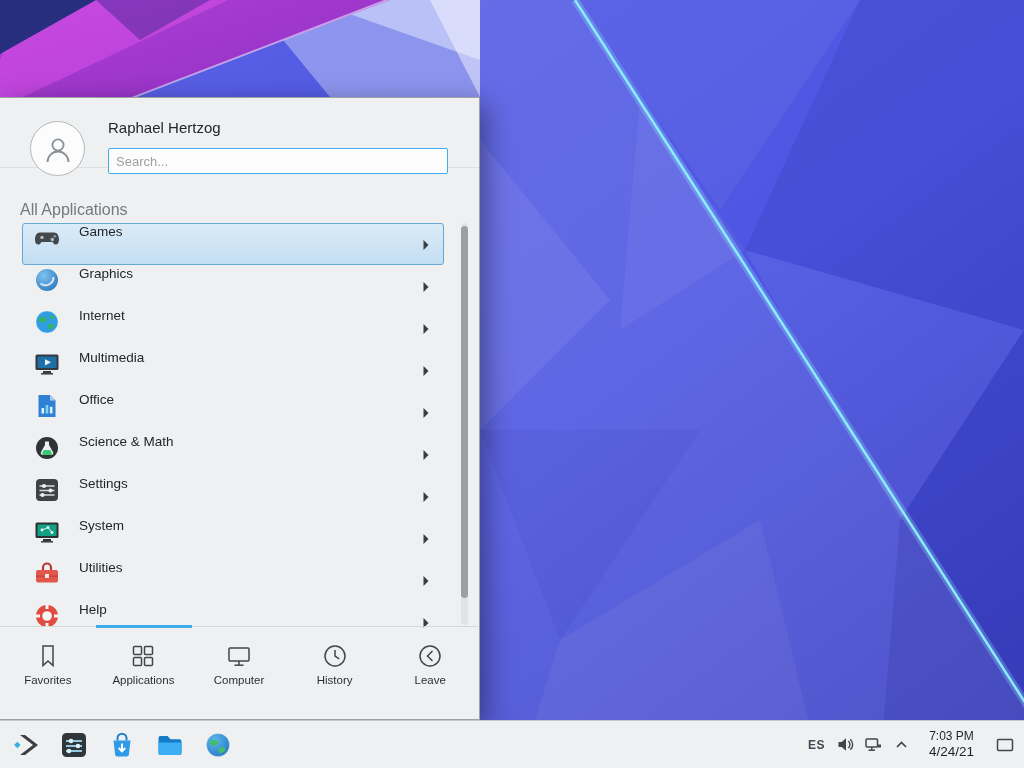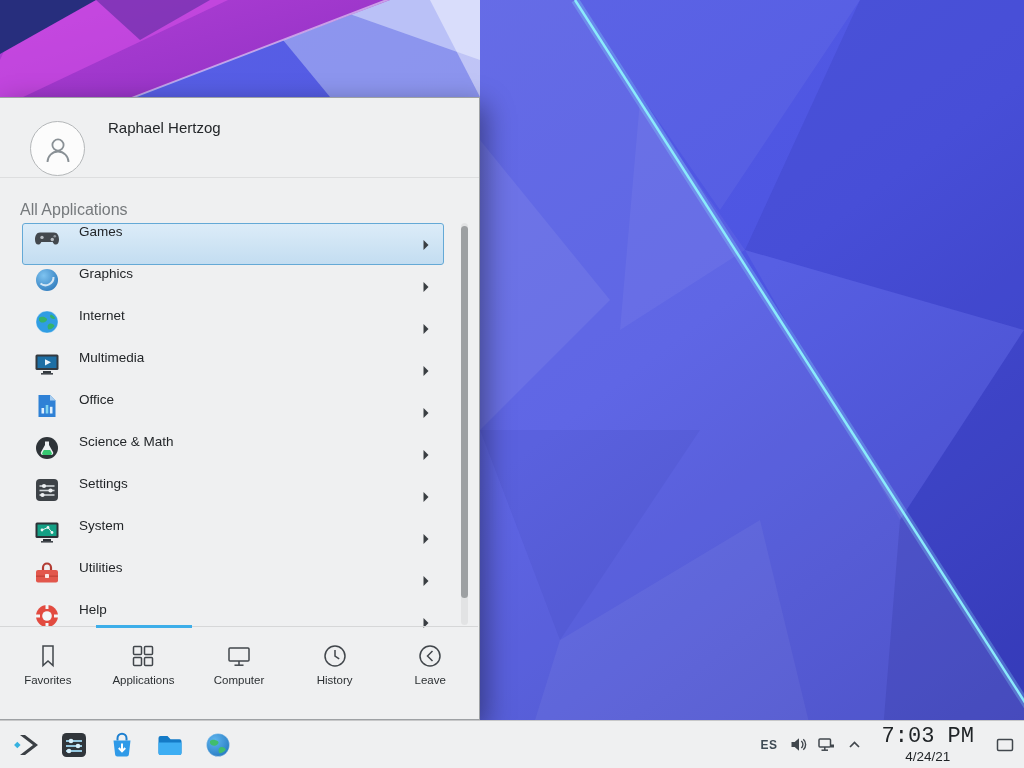--- a/index.html
+++ b/index.html
@@ -7,21 +7,21 @@
   body { font-family:"Liberation Sans", sans-serif; background:#000; }
   .screen { position:relative; width:1024px; height:768px; overflow:hidden; background:#4d55e2; }
   .wallpaper { position:absolute; inset:0; display:block; }
 
   
   .launcher {
     position:absolute; left:0; top:97px; width:480px; height:623px;
     background:#eff0f1; border:1px solid rgba(60,64,70,.45); border-left:none;
     box-shadow:6px 8px 26px rgba(0,0,0,.40);
   }
-  .launcher-header { position:absolute; left:0; top:0; width:100%; height:80px; border-bottom:1px solid #dddedf; }
+  .launcher-header { position:absolute; left:0; top:0; width:100%; height:70px; border-bottom:1px solid #dddedf; }
   .avatar {
     position:absolute; left:30px; top:23px; width:55px; height:55px; border-radius:50%;
     background:#fcfcfc; border:1px solid #b4b7b9; display:flex; align-items:center; justify-content:center;
   }
   .user-name { position:absolute; left:108px; top:21px; font-size:15px; color:#232629; }
   .search-input {
     position:absolute; left:108px; top:50px; width:340px; height:26px;
     border:1px solid #3daee9; border-radius:2px; background:#fcfcfc;
     font-family:"Liberation Sans",sans-serif; font-size:13px; color:#232629; padding:0 7px; outline:none;
   }
@@ -55,21 +55,21 @@
   .taskbar {
     position:absolute; left:0; bottom:0; width:1024px; height:48px;
     background:#eff0f1; border-top:1px solid #c7c8c9; display:flex; align-items:center;
   }
   .task-launchers { display:flex; align-items:center; gap:12px; padding-left:8px; }
   .task-btn { width:36px; height:36px; display:flex; align-items:center; justify-content:center; }
   .tray { margin-left:auto; display:flex; align-items:center; gap:9px; padding-right:4px; }
   .kb-layout { font-size:12px; font-weight:bold; color:#3e4a54; letter-spacing:.5px; padding:0 2px; }
   .tray-icon { width:19px; height:19px; display:flex; align-items:center; justify-content:center; }
   .clock { text-align:center; color:#1f2326; line-height:1.12; margin:0 7px 0 9px; }
-  .clock-time { font-size:22px;font-family:Liberation Mono, monospace; }
+  .clock-time { font-size:12px; }
   .clock-date { font-size:13.5px; }
   .show-desktop { width:30px; height:44px; display:flex; align-items:center; justify-content:center; }
 </style>
 </head>
 <body>
 
 <div class="screen">
 
   <svg class="wallpaper" width="1024" height="768" viewBox="0 0 1024 768" preserveAspectRatio="none">
     <defs>
@@ -108,20 +108,21 @@
   <div class="launcher">
 
     <div class="launcher-header">
       <div class="avatar">
         <svg width="32" height="32" viewBox="0 0 32 32">
           <circle cx="16" cy="12" r="5.6" fill="none" stroke="#899095" stroke-width="1.8"></circle>
           <path d="M5.5 29 a10.5 10.5 0 0 1 21 0" fill="none" stroke="#899095" stroke-width="1.8"></path>
         </svg>
       </div>
       <div class="user-name">Raphael Hertzog</div>
+      <input class="search-input" type="text" placeholder="Search..." style="">
     </div>
 
     <div class="section-label">All Applications</div>
 
     <div class="category-list">
 
       <div class="category-row selected">
         <svg class="cat-icon" viewBox="0 0 28 28">
           <path d="M7 8.5 C3.5 8.5 2 12 2 15.5 c0 3 1.2 5 3.2 5 1.6 0 2.6-1.3 3.1-2.6 h11.4 c.5 1.3 1.5 2.6 3.1 2.6 2 0 3.2-2 3.2-5 C26 12 24.5 8.5 21 8.5 z" fill="#43484d"></path>
           <circle cx="9" cy="13.4" r="1.7" fill="#b9bec3"></circle>

